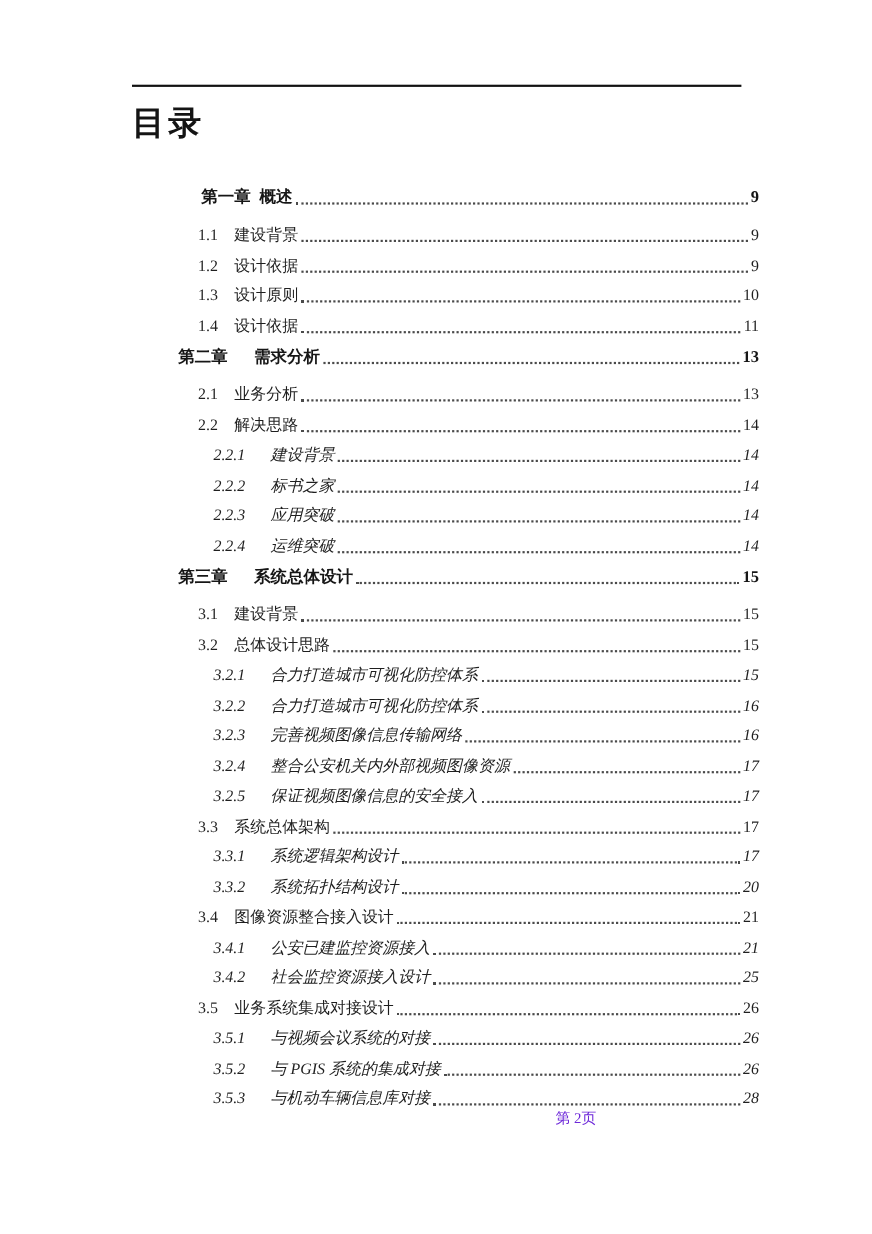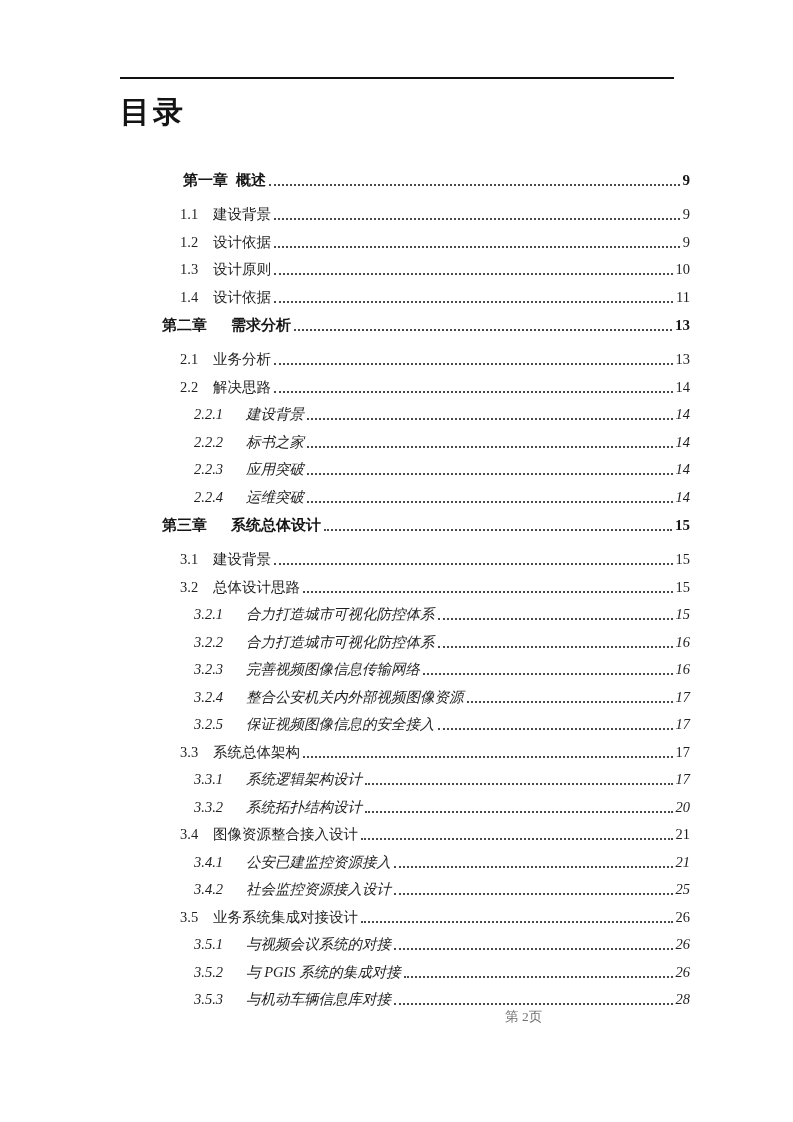--- a/index.html
+++ b/index.html
@@ -79,21 +79,21 @@
   
   .level-3 {
     padding-left: 58px;
     font-style: italic;
   }
   .level-3 .num { min-width: 52px; }
   .footer {
     position: absolute;
     left: 505px; top: 1008px;
     font-size: 13.5px;
-    color: #737373;
+    color: #6d28d9;
   }
   .watermark {
     position: absolute;
     right: 5px; top: 1058px;
     text-align: right;
     font-family: "Liberation Sans", "DejaVu Sans", sans-serif;
   }
   .wm-brand {
     display: block;
     font-size: 29px;

